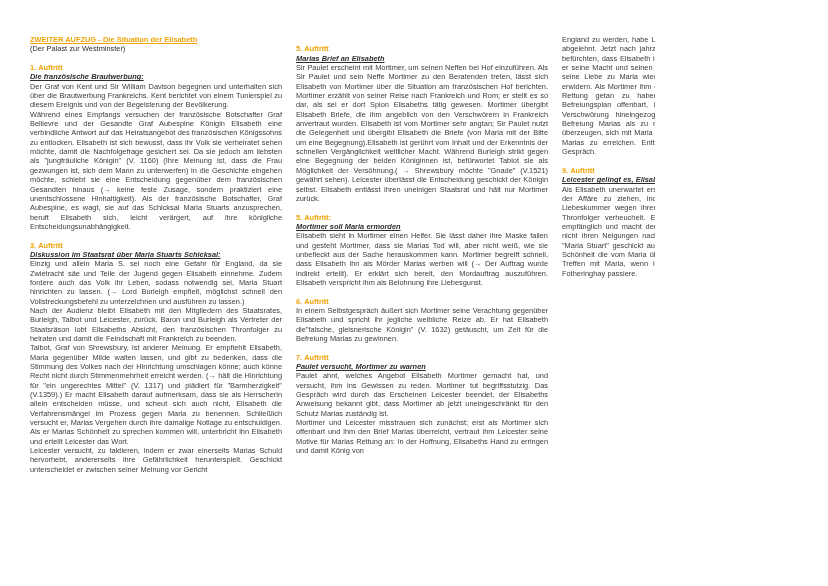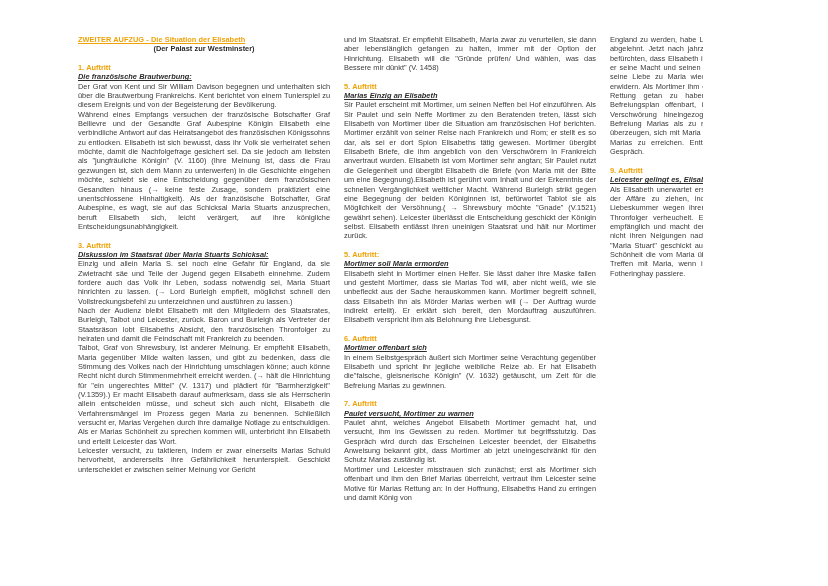--- a/index.html
+++ b/index.html
@@ -15,39 +15,37 @@
   }
   .page {
     box-sizing: border-box;
     width: 655px;
     height: 586px;
     padding: 35px 26px 0 30px;
     display: flex;
     gap: 14px;
     background: #ffffff;
     overflow: hidden;
-    margin-left: 48px;
   }
   .column {
     flex: 0 0 252px;
     width: 252px;
     font-size: 7.4px;
     line-height: 9.35px;
     color: #3b3b3b;
     word-spacing: 0.2px;
   }
   .doc-title {
     color: #EFA309;
     font-weight: bold;
     text-decoration: underline;
   }
   .doc-subtitle {
-    font-weight: bold;
+    font-weight: normal;
     color: #2c2c2c;
-    text-align: center;
   }
   .heading {
     color: #EFA309;
     font-weight: bold;
     margin-top: 9.35px;
   }
   .subheading {
     font-weight: bold;
     font-style: italic;
     color: #2c2c2c;
@@ -70,29 +68,27 @@
       <div class="para">Der Graf von Kent und Sir William Davison begegnen und unterhalten sich über die Brautwerbung Frankreichs. Kent berichtet von einem Tunierspiel zu diesem Ereignis und von der Begeisterung der Bevölkerung.</div>
       <div class="para">Während eines Empfangs versuchen der französische Botschafter Graf Bellievre und der Gesandte Graf Aubespine Königin Elisabeth eine verbindliche Antwort auf das Heiratsangebot des französischen Königssohns zu entlocken. Elisabeth ist sich bewusst, dass ihr Volk sie verheiratet sehen möchte, damit die Nachfolgefrage gesichert sei. Da sie jedoch am liebsten als "jungfräuliche Königin" (V. 1160) (Ihre Meinung ist, dass die Frau gezwungen ist, sich dem Mann zu unterwerfen) in die Geschichte eingehen möchte, schiebt sie eine Entscheidung gegenüber dem französischen Gesandten hinaus (→ keine feste Zusage, sondern praktiziert eine unentschlossene Hinhaltigkeit). Als der französische Botschafter, Graf Aubespine, es wagt, sie auf das Schicksal Maria Stuarts anzusprechen, beruft Elisabeth sich, leicht verärgert, auf ihre königliche Entscheidungsunabhängigkeit.</div>
       <div class="heading">3. Auftritt</div>
       <div class="subheading">Diskussion im Staatsrat über Maria Stuarts Schicksal:</div>
       <div class="para">Einzig und allein Maria S. sei noch eine Gefahr für England, da sie Zwietracht säe und Teile der Jugend gegen Elisabeth einnehme. Zudem fordere auch das Volk ihr Leben, sodass notwendig sei, Maria Stuart hinrichten zu lassen. (→ Lord Burleigh empfielt, möglichst schnell den Vollstreckungsbefehl zu unterzeichnen und ausführen zu lassen.)</div>
       <div class="para">Nach der Audienz bleibt Elisabeth mit den Mitgliedern des Staatsrates, Burleigh, Talbot und Leicester, zurück. Baron und Burleigh als Vertreter der Staatsräson lobt Elisabeths Absicht, den französischen Thronfolger zu heiraten und damit die Feindschaft mit Frankreich zu beenden.</div>
       <div class="para">Talbot, Graf von Shrewsbury, ist anderer Meinung. Er empfiehlt Elisabeth, Maria gegenüber Milde walten lassen, und gibt zu bedenken, dass die Stimmung des Volkes nach der Hinrichtung umschlagen könne; auch könne Recht nicht durch Stimmenmehrheit erreicht werden. (→ hält die Hinrichtung für "ein ungerechtes Mittel" (V. 1317) und plädiert für "Barmherzigkeit" (V.1359).) Er macht Elisabeth darauf aufmerksam, dass sie als Herrscherin allein entscheiden müsse, und scheut sich auch nicht, Elisabeth die Verfahrensmängel im Prozess gegen Maria zu benennen. Schließlich versucht er, Marias Vergehen durch ihre damalige Notlage zu entschuldigen. Als er Marias Schönheit zu sprechen kommen will, unterbricht ihn Elisabeth und erteilt Leicester das Wort.</div>
       <div class="para">Leicester versucht, zu taktieren, indem er zwar einerseits Marias Schuld hervorhebt, andererseits ihre Gefährlichkeit herunterspielt. Geschickt unterscheidet er zwischen seiner Meinung vor Gericht</div>
     </div>
   <div class="column">
-      <div class="para">und im Staatsrat. Er empfiehlt Elisabeth, Maria zwar zu verurteilen, sie dann aber lebenslänglich gefangen zu halten, immer mit der Option der Hinrichtung. Elisabeth will die "Gründe prüfen/ Und wählen, was das Bessere mir dünkt" (V. 1458)</div>
       <div class="heading">5. Auftritt</div>
-      <div class="subheading">Marias Einzig an Elisabeth</div>
+      <div class="subheading">Marias Brief an Elisabeth</div>
       <div class="para">Sir Paulet erscheint mit Mortimer, um seinen Neffen bei Hof einzuführen. Als Sir Paulet und sein Neffe Mortimer zu den Beratenden treten, lässt sich Elisabeth von Mortimer über die Situation am französischen Hof berichten. Mortimer erzählt von seiner Reise nach Frankreich und Rom; er stellt es so dar, als sei er dort Spion Elisabeths tätig gewesen. Mortimer übergibt Elisabeth Briefe, die ihm angeblich von den Verschwörern in Frankreich anvertraut wurden. Elisabeth ist vom Mortimer sehr angtan; Sir Paulet nutzt die Gelegenheit und übergibt Elisabeth die Briefe (von Maria mit der Bitte um eine Begegnung).Elisabeth ist gerührt vom Inhalt und der Erkenntnis der schnellen Vergänglichkeit weltlicher Macht. Während Burleigh strikt gegen eine Begegnung der beiden Königinnen ist, befürwortet Tablot sie als Möglichkeit der Versöhnung.( → Shrewsbury möchte "Gnade" (V.1521) gewährt sehen). Leicester überlässt die Entscheidung geschickt der Königin selbst. Elisabeth entlässt ihren uneinigen Staatsrat und hält nur Mortimer zurück.</div>
       <div class="heading">5. Auftritt:</div>
       <div class="subheading">Mortimer soll Maria ermorden</div>
       <div class="para">Elisabeth sieht in Mortimer einen Helfer. Sie lässt daher ihre Maske fallen und gesteht Mortimer, dass sie Marias Tod will, aber nicht weiß, wie sie unbefleckt aus der Sache herauskommen kann. Mortimer begreift schnell, dass Elisabeth ihn als Mörder Marias werben will (→ Der Auftrag wurde indirekt erteilt). Er erklärt sich bereit, den Mordauftrag auszuführen. Elisabeth verspricht ihm als Belohnung ihre Liebesgunst.</div>
       <div class="heading">6. Auftritt</div>
-      <div class="subheading">Mortimer offenbart sich</div>
       <div class="para">In einem Selbstgespräch äußert sich Mortimer seine Verachtung gegenüber Elisabeth und spricht ihr jegliche weibliche Reize ab. Er hat Elisabeth die"falsche, gleisnerische Königin" (V. 1632) getäuscht, um Zeit für die Befreiung Marias zu gewinnen.</div>
       <div class="heading">7. Auftritt</div>
       <div class="subheading">Paulet versucht, Mortimer zu warnen</div>
       <div class="para">Paulet ahnt, welches Angebot Elisabeth Mortimer gemacht hat, und versucht, ihm ins Gewissen zu reden. Mortimer tut begriffsstutzig. Das Gespräch wird durch das Erscheinen Leicester beendet, der Elisabeths Anweisung bekannt gibt, dass Mortimer ab jetzt uneingeschränkt für den Schutz Marias zuständig ist.</div>
       <div class="para">Mortimer und Leicester misstrauen sich zunächst; erst als Mortimer sich offenbart und ihm den Brief Marias überreicht, vertraut ihm Leicester seine Motive für Marias Rettung an: In der Hoffnung, Elisabeths Hand zu erringen und damit König von</div>
     </div>
   <div class="column">
       <div class="para">England zu werden, habe Leicester einst eine Verbindung mit Maria Stuart abgelehnt. Jetzt nach jahrzehntelangem vergeblichem Werben, müsse er befürchten, dass Elisabeth ihm den französischen Thronfolger vorziehe und er seine Macht und seinen Einfluss bei Hof verliere. So habe er voll Reue seine Liebe zu Maria wiederentdeckt; Maria sei bereit, seine Liebe zu erwidern. Als Mortimer ihm eifersüchtig vorwirft, nichts Konkretes zu Marias Rettung getan zu haben, und ihm seinen eigenen gewaltsamen Befreiungsplan offenbart, ist Leicester entsetzt und befürchtet, in die Verschwörung hineingezogen zu werden. Er lehnt eine gewaltsame Befreiung Marias als zu riskant ab und will vielmehr Elisabeth davon überzeugen, sich mit Maria zu treffen. Leicester hofft, so eine Begnadigung Marias zu erreichen. Enttäuscht und verärgert beendet Mortimer das Gespräch.</div>
       <div class="heading">9. Auftritt</div>
       <div class="subheading">Leicester gelingt es, Elisabeth für ein Trefffen mit Maria zu gewinnen</div>

